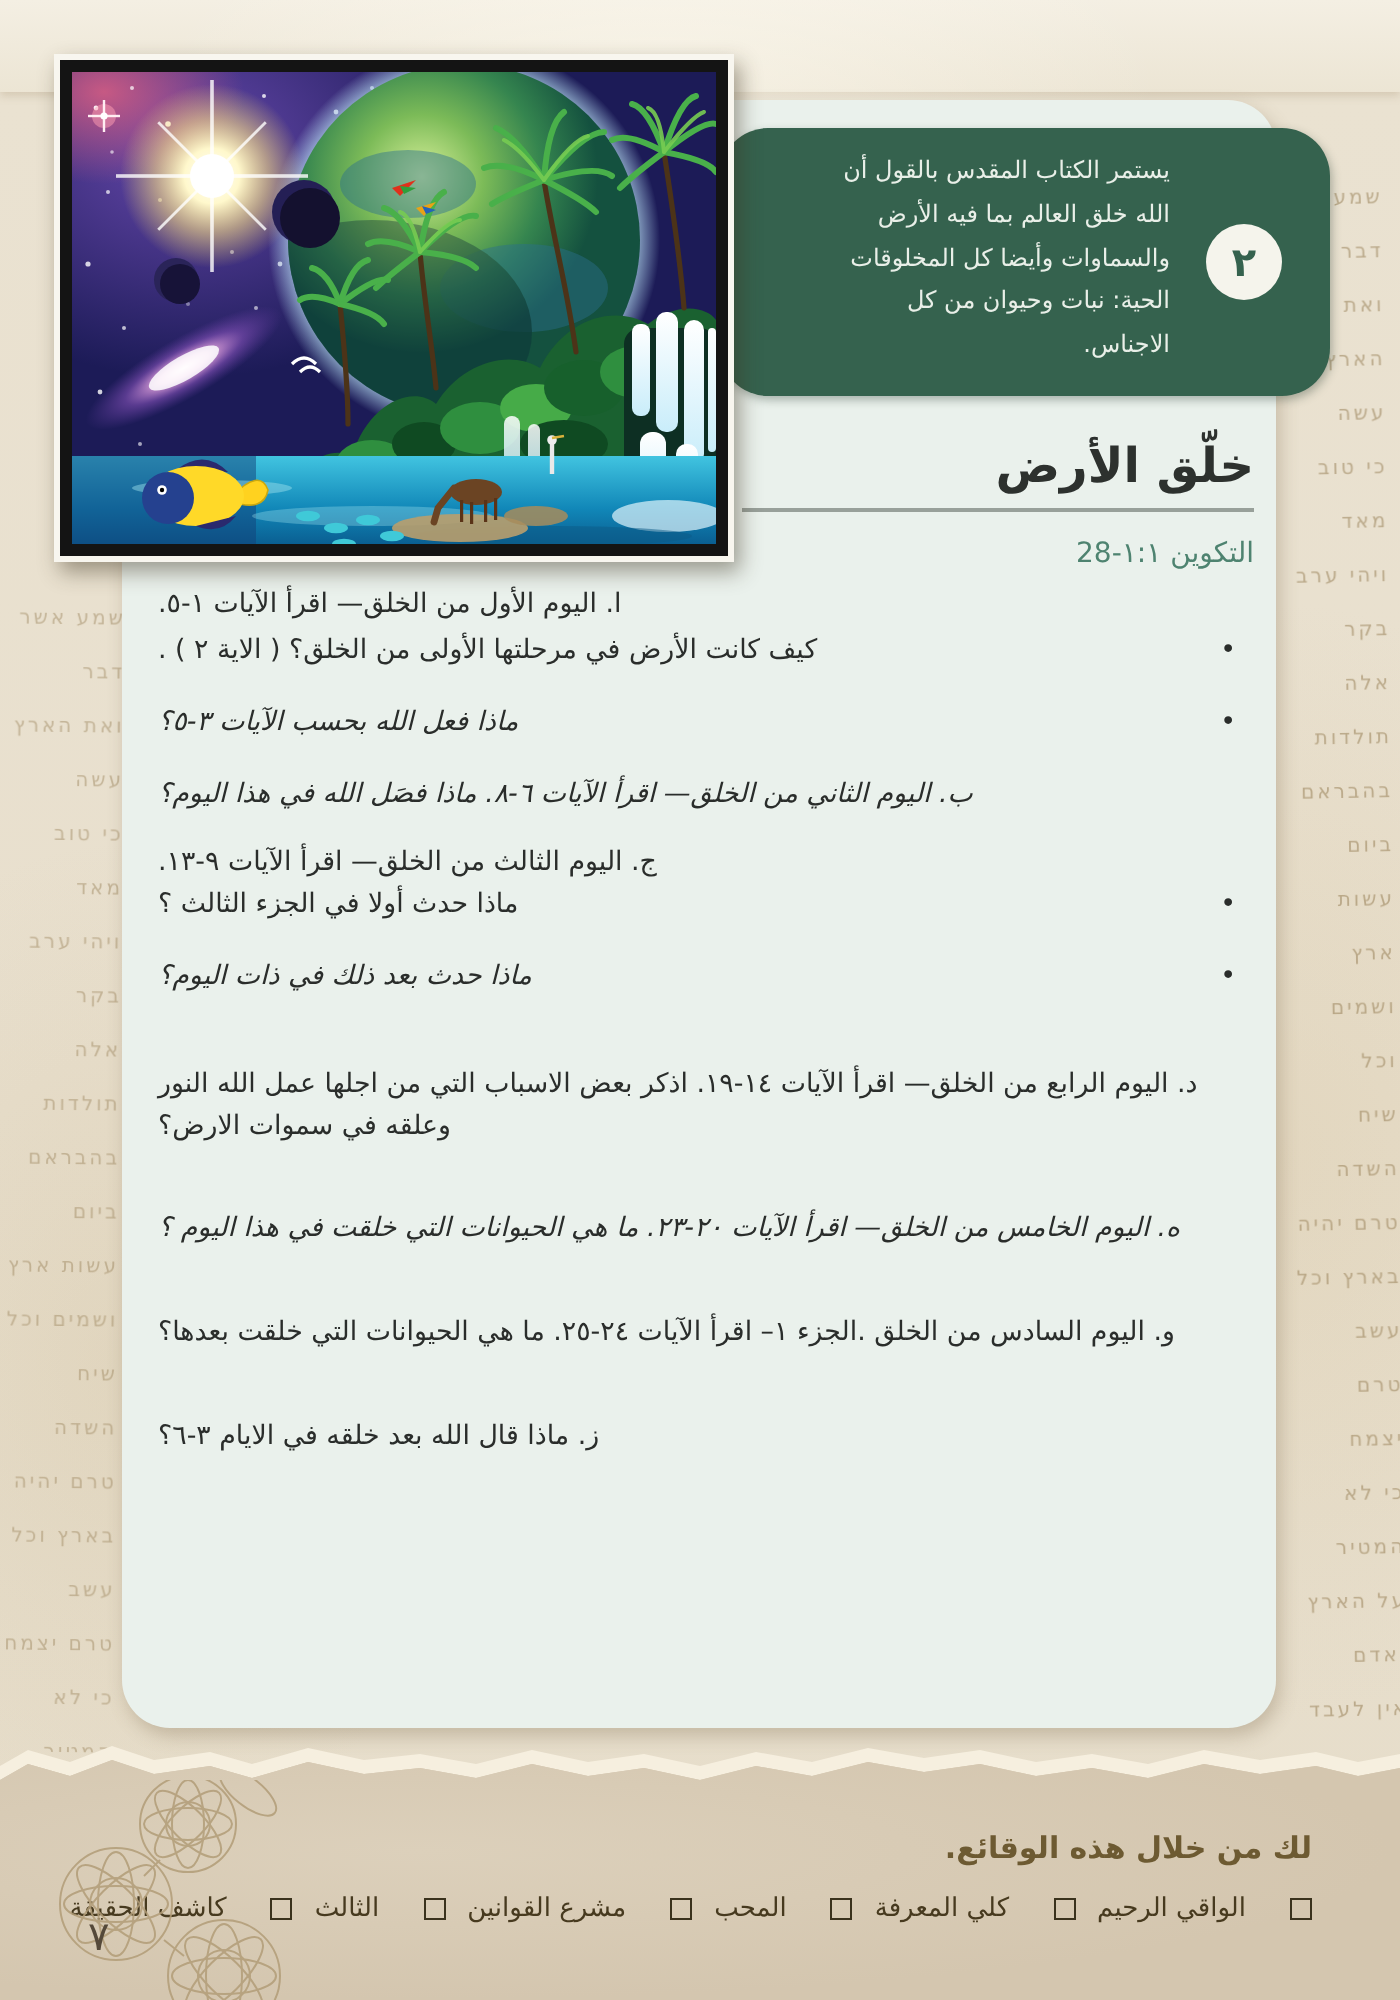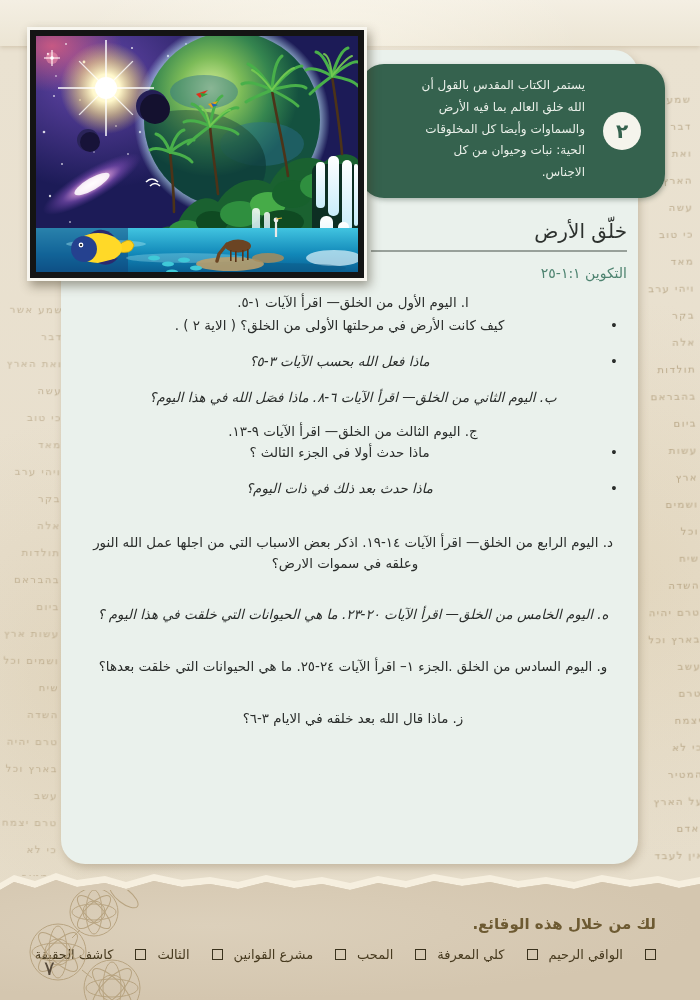--- a/index.html
+++ b/index.html
@@ -28,25 +28,25 @@
     display:flex;align-items:center;justify-content:center;}
   .intro-text{position:absolute;right:80px;left:16px;top:11px;color:#e9efe8;font-size:12px;
     line-height:21.8px;text-align:right;margin-left:33px;}
 
   .photo{position:absolute;top:27px;right:333px;width:340px;height:254px;background:#f8f6ef;
     padding:3px;box-sizing:border-box;z-index:3;box-shadow:3px 5px 10px rgba(60,50,30,.45);}
   .photo-frame{width:100%;height:100%;border:6px solid #141414;box-sizing:border-box;overflow:hidden;}
   .photo-frame svg{display:block;width:100%;height:100%;}
 
   .section-head{position:absolute;top:219px;right:73px;width:256px;text-align:right;}
-  .section-title{font-size:20px;font-weight:normal;color:#2d312e;margin:0 0 7px 0;}
+  .section-title{font-size:24px;font-weight:bold;color:#2d312e;margin:0 0 7px 0;}
   .section-rule{height:2px;background:#98a09a;border:none;margin:0;}
   .section-ref{margin-top:13px;color:#4e8370;font-size:14px;}
 
-  .questions{position:absolute;top:292px;right:73px;width:548px;text-align:center;
+  .questions{position:absolute;top:292px;right:73px;width:548px;text-align:left;
     color:#2a2d2b;font-size:13.4px;line-height:21px;}
   .q{padding-right:16px;text-indent:-16px;}
   .qb{position:relative;padding-right:27px;}
   .qb::before{content:"•";position:absolute;right:9px;top:0;color:#2a2d2b;}
   .mt2{margin-top:2px;}.mt13{margin-top:13px;}.mt15{margin-top:15px;font-style:italic;}
   .mt30{margin-top:30px;font-style:italic;}.mt31{margin-top:31px;}.mt33{margin-top:33px;}
 
   .tear-hi{position:absolute;top:869px;left:0;width:700px;height:22px;background:#f6efdf;
     clip-path:polygon(0 14px,2% 6px,5% 12px,8% 4px,11% 11px,15% 7px,18% 13px,22% 5px,26% 11px,30% 8px,34% 13px,38% 6px,42% 12px,46% 8px,50% 14px,54% 7px,58% 12px,62% 5px,66% 10px,70% 6px,74% 12px,78% 8px,82% 13px,86% 6px,90% 11px,94% 7px,97% 12px,100% 8px,100% 100%,0 100%);}
   .footer-band{position:absolute;top:876px;left:0;width:700px;height:124px;
@@ -348,21 +348,21 @@
             <circle cx="240" cy="184" r="2.4" fill="#eee"></circle>
             <line x1="240" y1="183" x2="246" y2="182" stroke="#d8b23c" stroke-width="1.2"></line>
           </g>
       </svg>
     </div>
   </div>
 
   <div class="section-head">
     <div class="section-title">خلّق الأرض</div>
     <hr class="section-rule">
-    <div class="section-ref">التكوين ١:١-٢٥</div>
+    <div class="section-ref">التكوين ١:١-28</div>
   </div>
 
   <div class="questions">
     <div class="q">ا. اليوم الأول من الخلق— اقرأ الآيات ١-٥.</div>
     <div class="qb mt2">كيف كانت الأرض  في مرحلتها الأولى من الخلق؟ ( الاية ٢ ) .</div>
     <div class="qb mt15">ماذا فعل الله بحسب الآيات ٣-٥؟</div>
     <div class="q mt15">ب. اليوم الثاني من الخلق— اقرأ الآيات ٦-٨. ماذا فصَل الله في هذا اليوم؟</div>
     <div class="q mt13">ج. اليوم الثالث من الخلق— اقرأ الآيات ٩-١٣.</div>
     <div class="qb">ماذا حدث أولا في الجزء الثالث ؟</div>
     <div class="qb mt15">ماذا حدث بعد ذلك في ذات اليوم؟</div>

